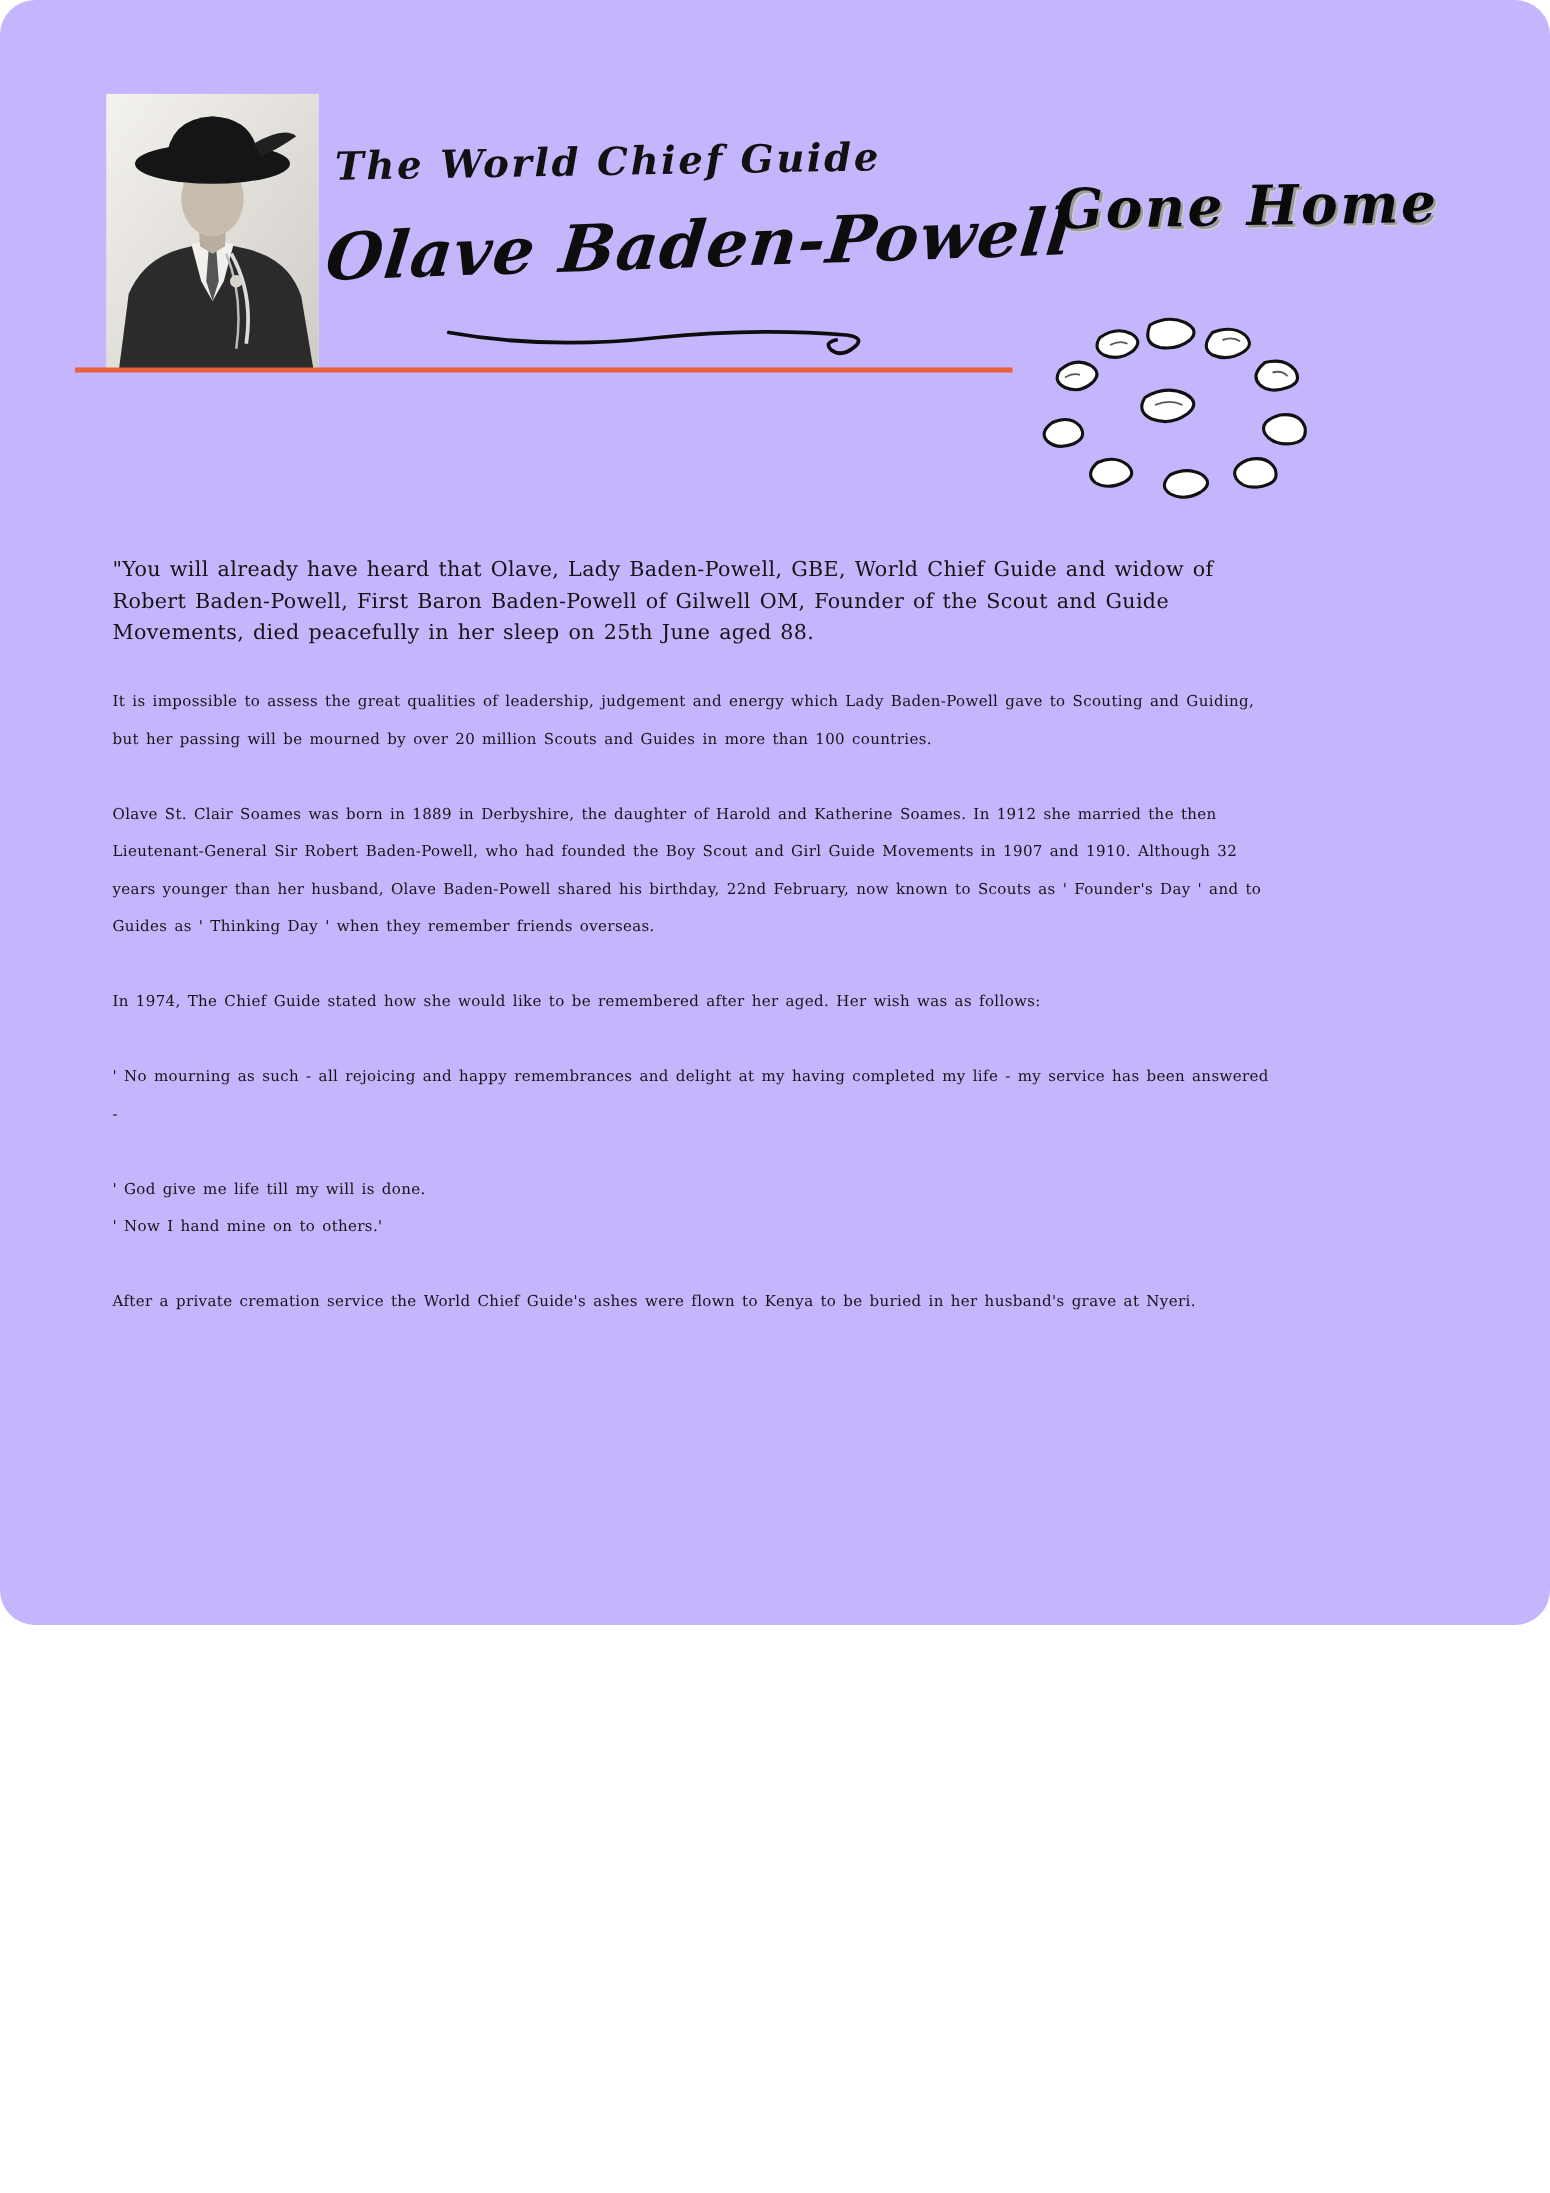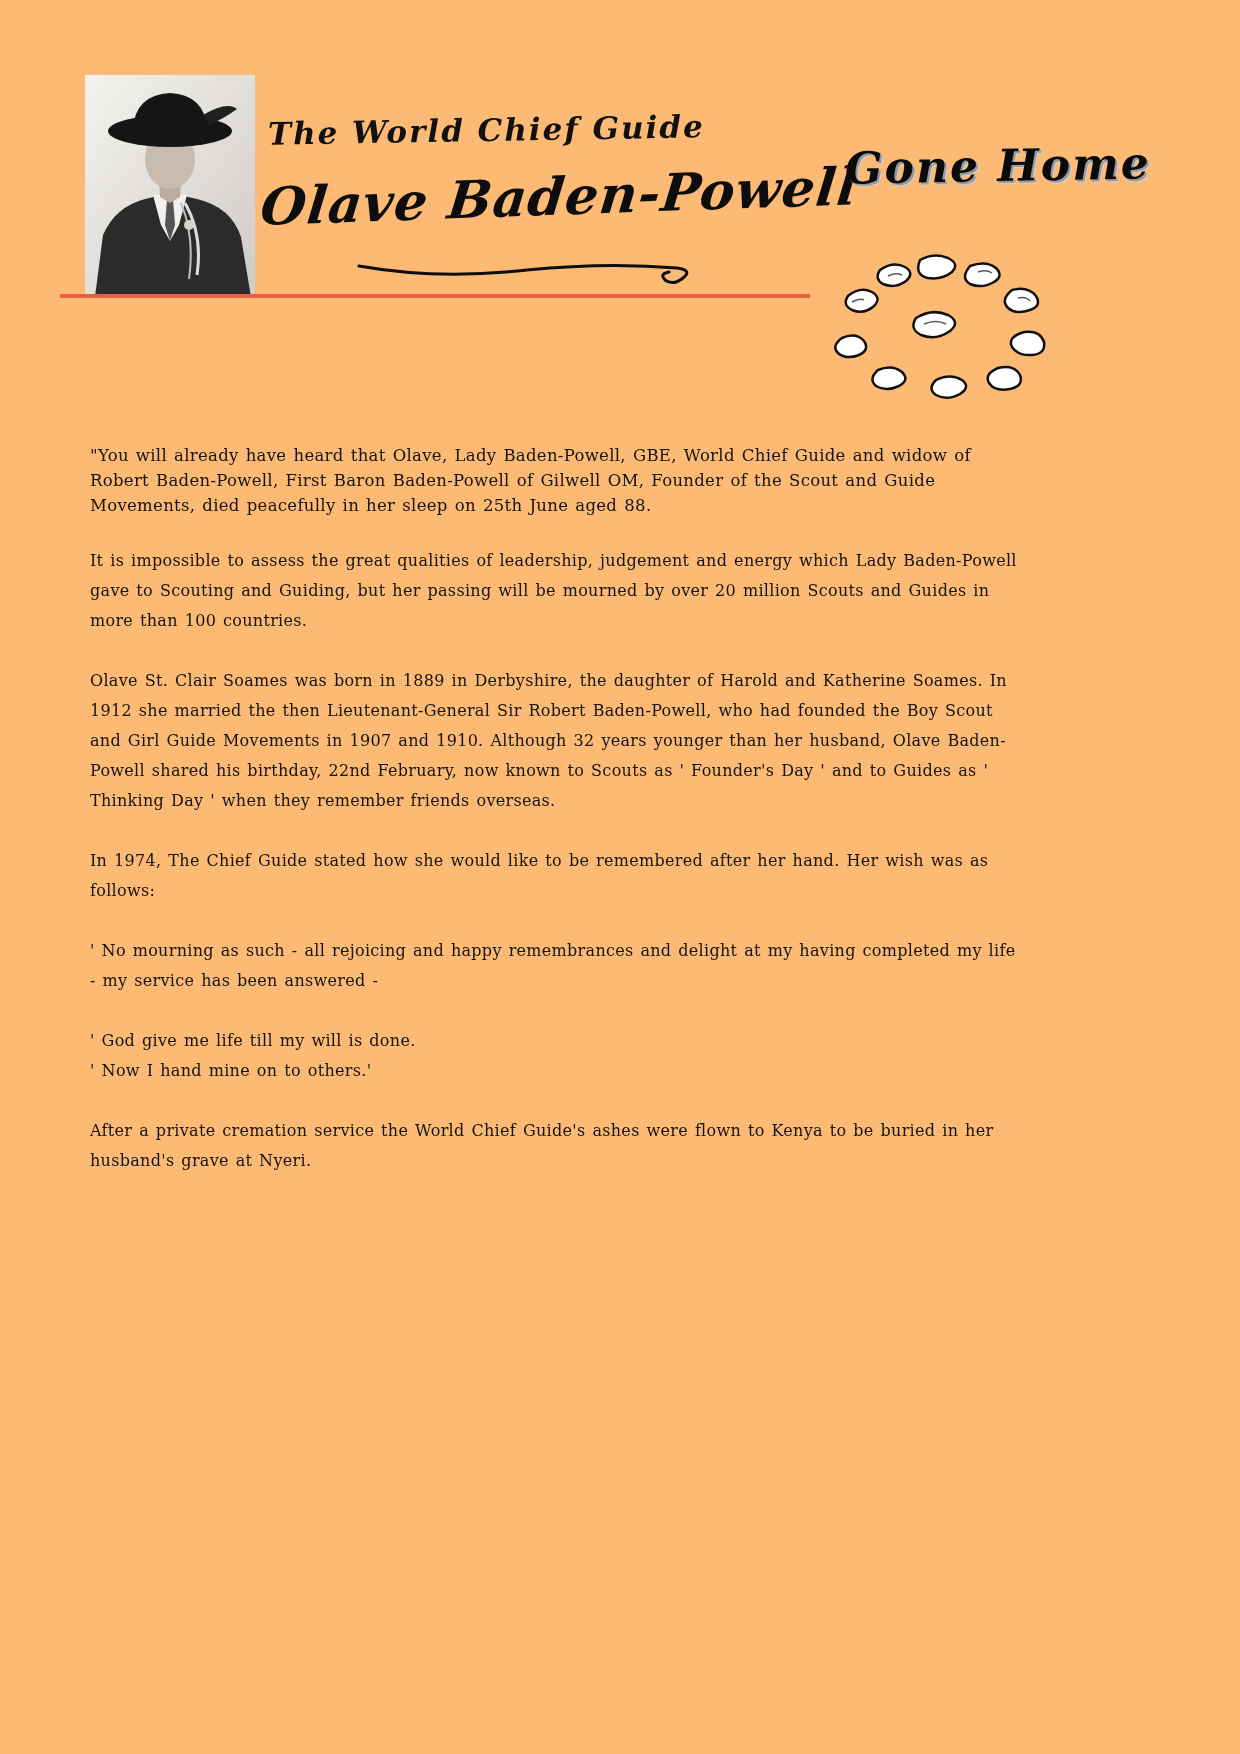--- a/index.html
+++ b/index.html
@@ -4,23 +4,24 @@
 <style>
   * { margin: 0; padding: 0; box-sizing: border-box; }
   html, body { background: #ffffff; }
   body {
     font-family: "DejaVu Serif", "Liberation Serif", serif;
     color: #1a1a1a;
   }
   .page {
     position: relative;
     width: 1240px;
-    height: 1754px;
-    background: #fdba74;
+    height: 1300px;
+    background: #c4b5fd;
     overflow: hidden;
+    border-radius: 28px;
   }
 
   
   .portrait {
     position: absolute;
     left: 85px; top: 75px;
     width: 170px; height: 222px;
   }
   .script-title {
     position: absolute;
@@ -75,21 +76,21 @@
     width: 252px; height: 158px;
   }
 
   
   .body-text {
     position: absolute;
     left: 90px; top: 443px;
     width: 928px;
   }
   .body-text p {
-    font-size: 16px;
+    font-size: 12px;
     line-height: 30px;
     letter-spacing: 0.3px;
     word-spacing: 1.5px;
     margin-bottom: 30px;
     color: #141414;
   }
   .body-text p.small {
     font-size: 16.5px;
     line-height: 25px;
     margin-bottom: 28px;
@@ -171,21 +172,21 @@
         <path d="M206 50 q8 -2 12 3"></path>
         <path d="M40 54 q7 -4 12 -2"></path>
       </g>
     </svg>
   </div>
 
   <main class="body-text">
     <p class="small">"You will already have heard that Olave, Lady Baden-Powell, GBE, World Chief Guide and widow of Robert Baden-Powell, First Baron Baden-Powell of Gilwell OM, Founder of the Scout and Guide Movements, died peacefully in her sleep on 25th June aged 88.</p>
     <p>It is impossible to assess the great qualities of leadership, judgement and energy which Lady Baden-Powell gave to Scouting and Guiding, but her passing will be mourned by over 20 million Scouts and Guides in more than 100 countries.</p>
     <p>Olave St. Clair Soames was born in 1889 in Derbyshire, the daughter of Harold and Katherine Soames. In 1912 she married the then Lieutenant-General Sir Robert Baden-Powell, who had founded the Boy Scout and Girl Guide Movements in 1907 and 1910. Although 32 years younger than her husband, Olave Baden-Powell shared his birthday, 22nd February, now known to Scouts as ' Founder's Day ' and to Guides as ' Thinking Day ' when they remember friends overseas.</p>
-    <p>In 1974, The Chief Guide stated how she would like to be remembered after her hand. Her wish was as follows:</p>
+    <p>In 1974, The Chief Guide stated how she would like to be remembered after her aged. Her wish was as follows:</p>
     <p>
       <span>' No mourning as such - all rejoicing and happy remembrances and delight at my having completed my life - my service has been answered -</span><br>
       <br>
       <span>' God give me life till my will is done.</span><br>
       <span>' Now I hand mine on to others.'</span>
     </p>
     <p>After a private cremation service the World Chief Guide's ashes were flown to Kenya to be buried in her husband's grave at Nyeri.</p>
   </main>
 
 </div>

